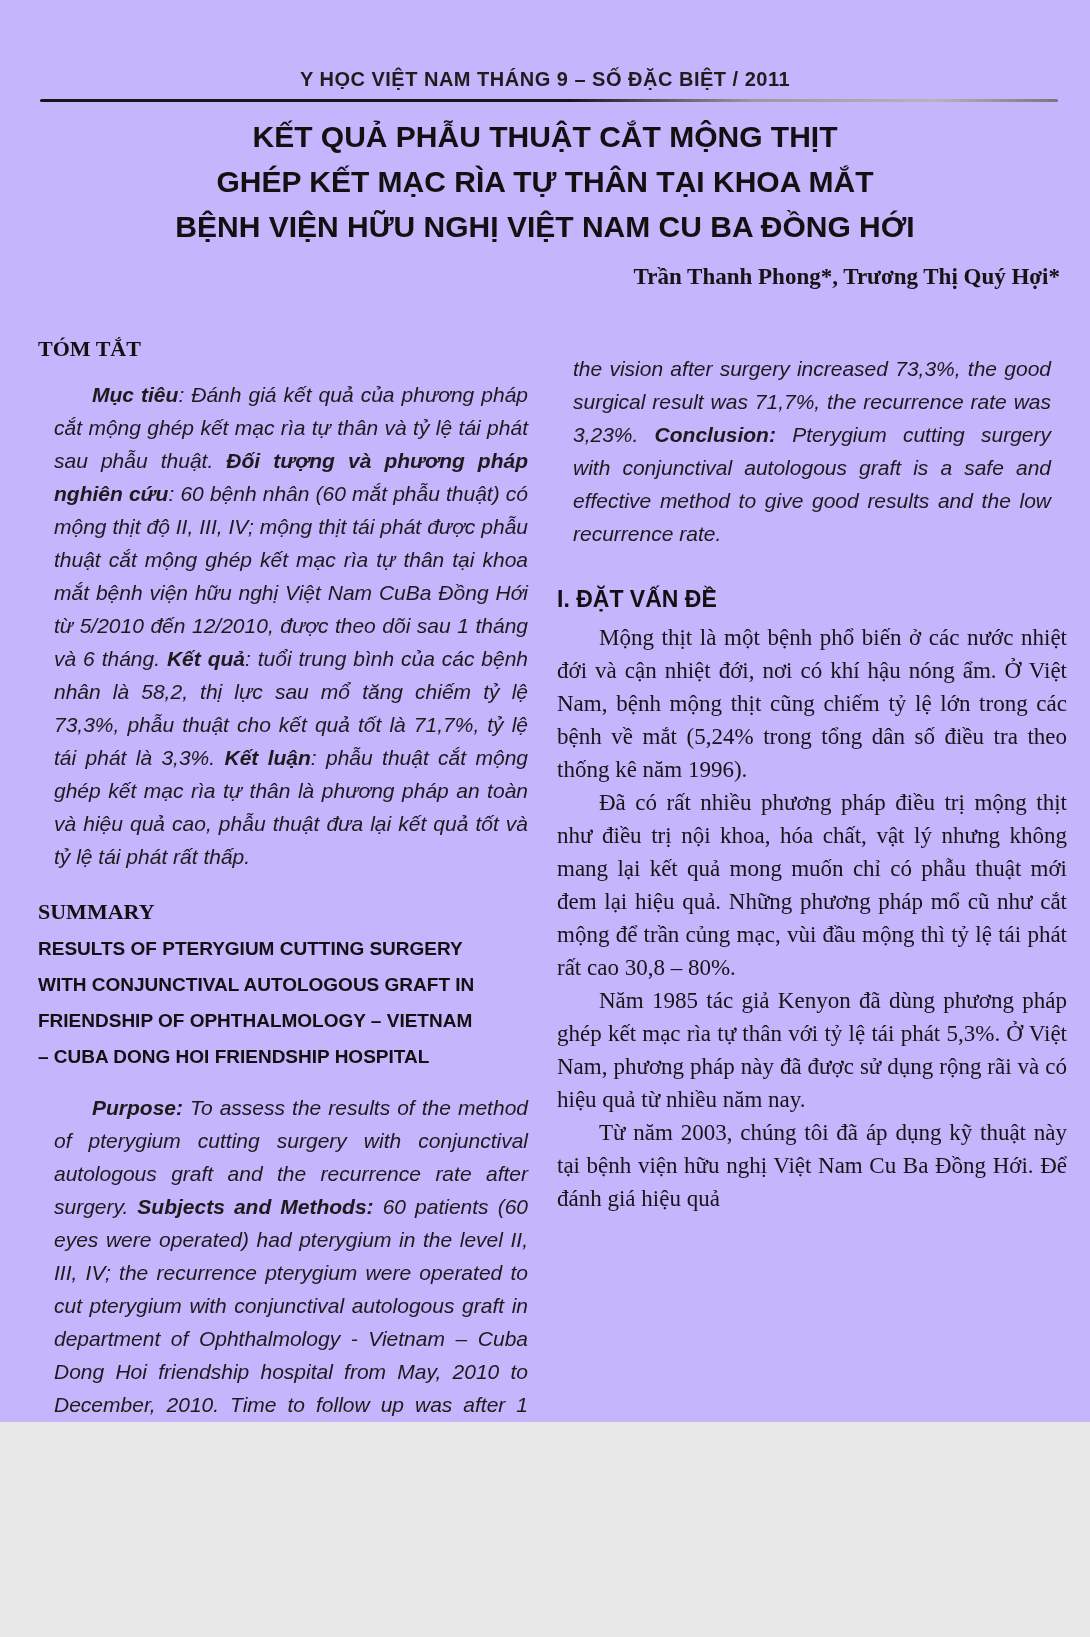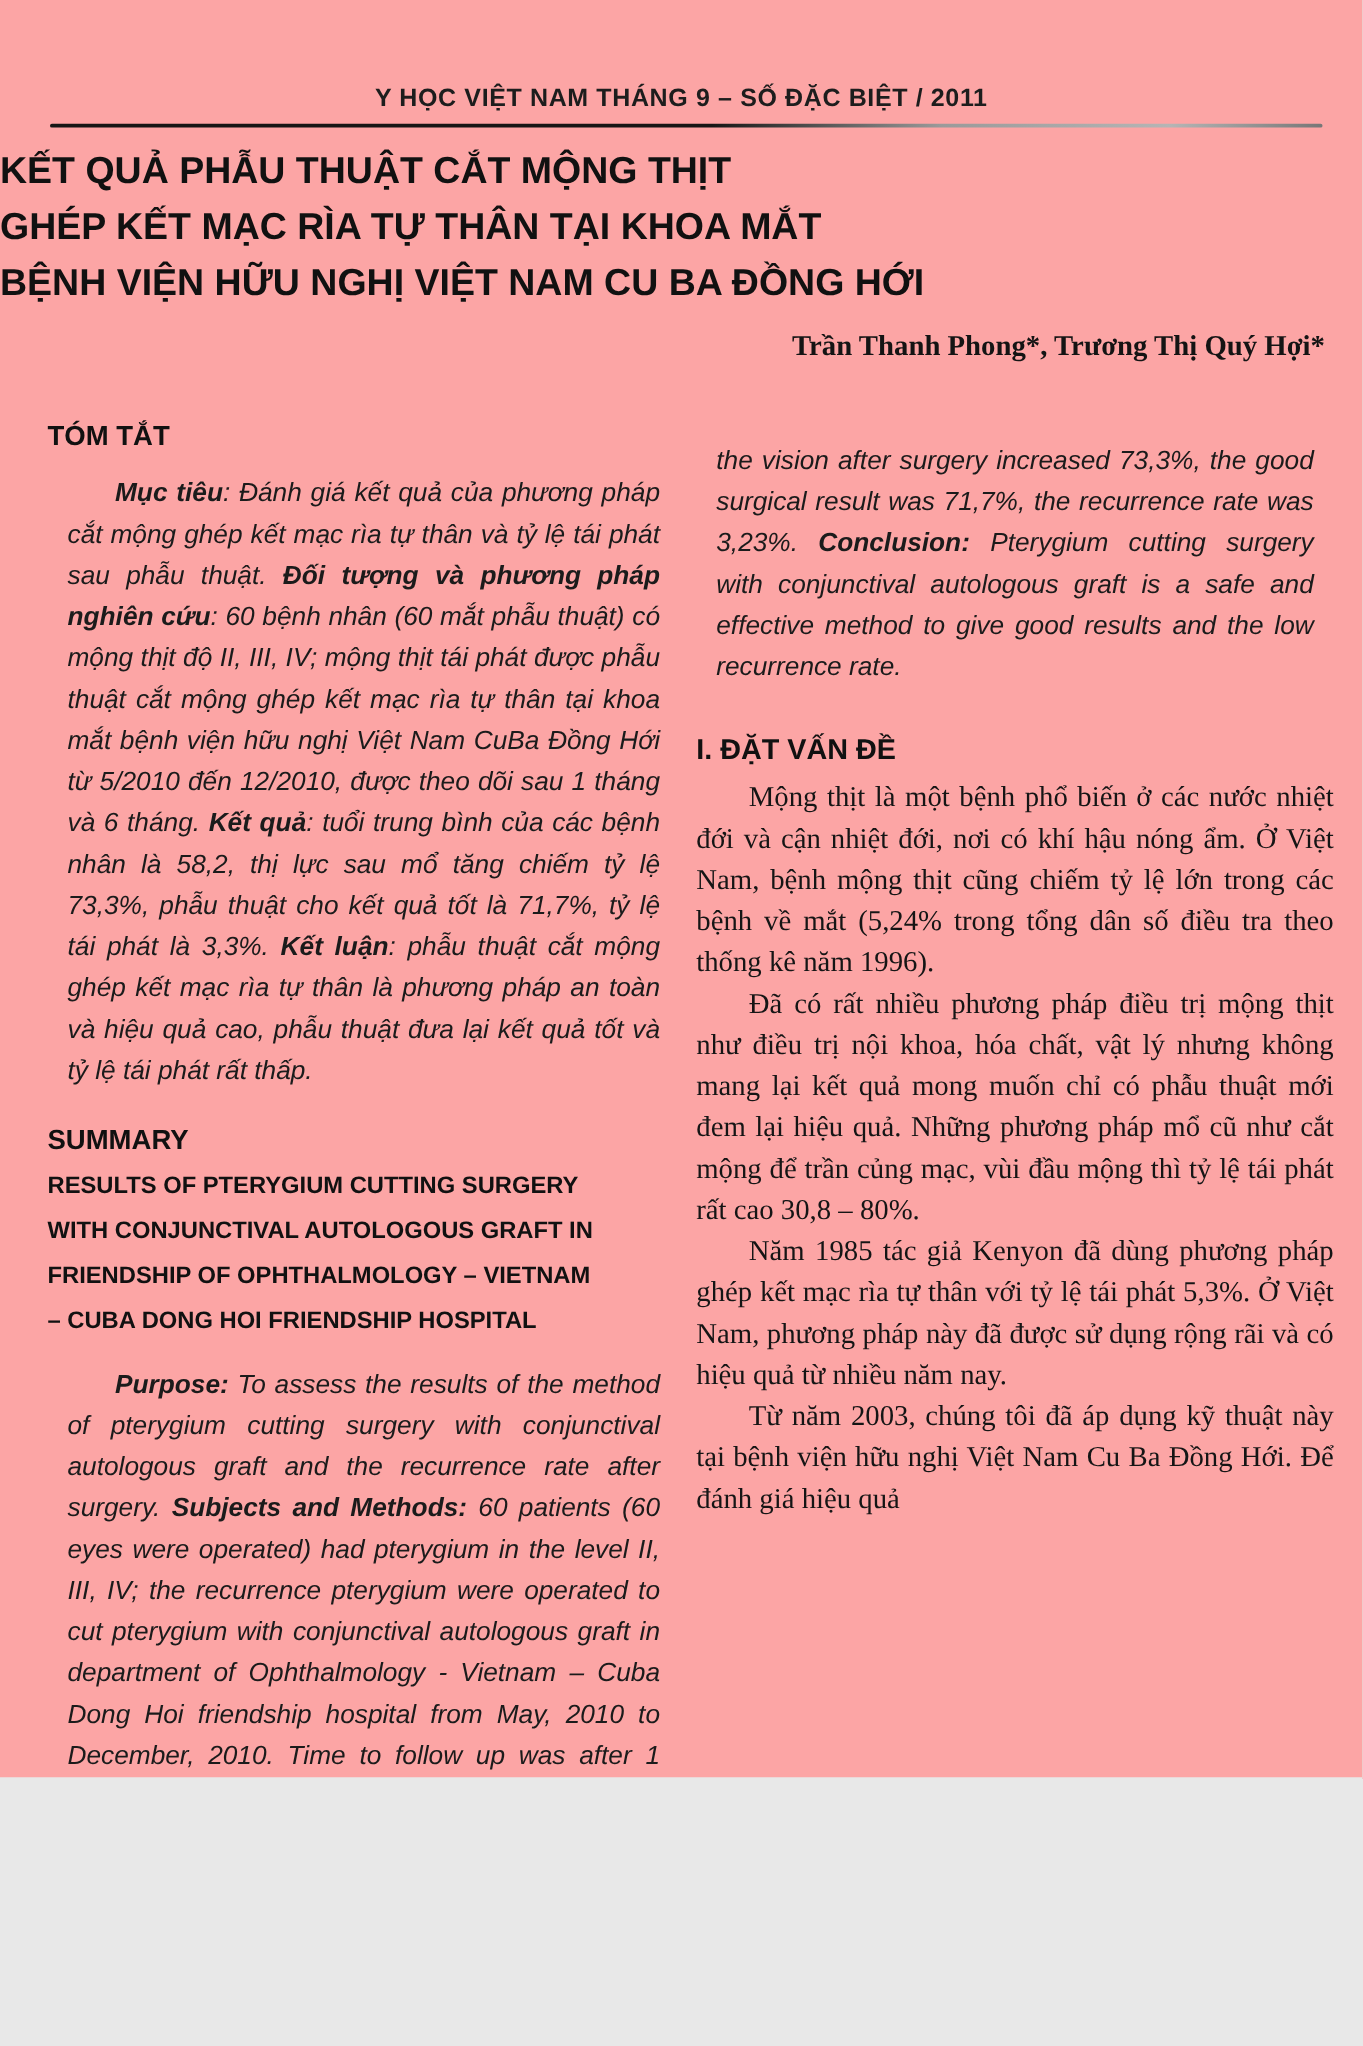--- a/index.html
+++ b/index.html
@@ -1,20 +1,20 @@
 <!DOCTYPE html>
 <html lang="vi"><head>
 <meta charset="utf-8">
 <style>
   html,body { margin:0; padding:0; background:#e8e8e8; }
   .page {
     position:relative;
     width:1090px; height:1422px;
     margin:0 auto;
-    background:#fca5a5;
+    background:#c4b5fd;
     color:#161616;
     overflow:hidden;
     font-family:"Liberation Sans", sans-serif;
   }
   .b { font-weight:700; }
 
   .journal-header {
     position:absolute; top:68px; left:0; right:0;
     text-align:center;
     font-size:20px; font-weight:700;
@@ -22,38 +22,39 @@
     color:#1d1d1d;
   }
   .header-rule {
     position:absolute; top:99px; left:40px; width:1018px; height:3px;
     background:linear-gradient(to right, #161616 0%, #161616 52%, #9a9a9a 70%, #b5b5b5 88%, #777 100%);
     border-radius:2px;
   }
 
   .article-title {
     position:absolute; top:114px; left:0; right:0;
+    text-align:center;
     font-size:30px; font-weight:700; line-height:45px;
     color:#111;
   }
 
   .authors-line {
     position:absolute; top:264px; left:38px; right:30px;
     text-align:right;
     font-family:"Liberation Serif", serif;
     font-size:23px; font-weight:700;
     color:#141414;
   }
 
   .col-left  { position:absolute; top:336px; left:38px;  width:506px; }
   .col-right { position:absolute; top:336px; left:557px; width:510px; }
 
   .sec-heading {
     font-size:22px; font-weight:700; margin:0 0 6px 0;
-    font-family:Liberation Sans, sans-serif;
+    font-family:Liberation Serif, serif;
     color:#111;
   }
   .body-sans {
     margin:16px;
     font-size:21px; line-height:33px;
     text-align:justify;
     color:#1b1b1b;
     font-style:italic;
   }
   .indent { text-indent:38px; }

